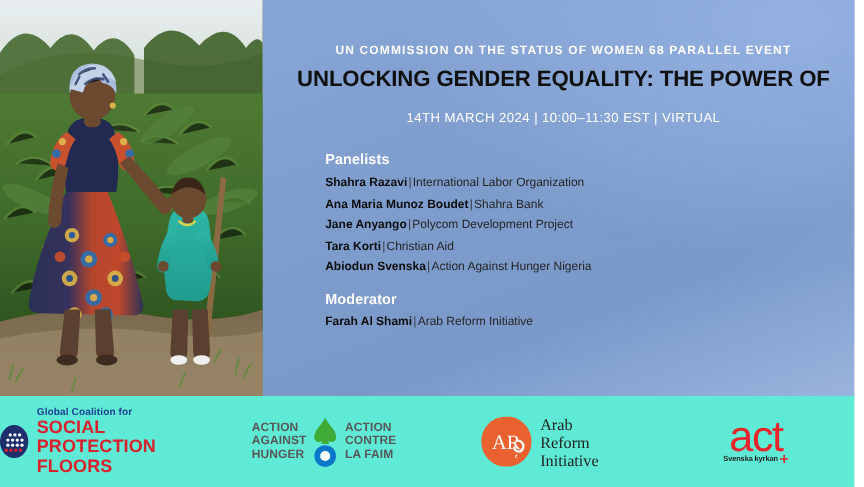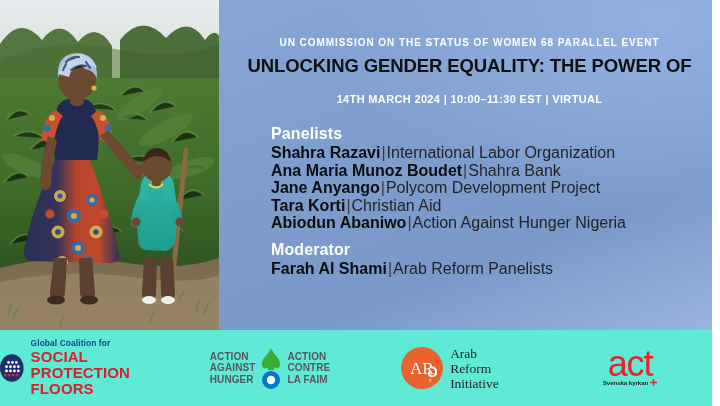--- a/index.html
+++ b/index.html
@@ -66,44 +66,44 @@
     line-height: 21.5px;
     letter-spacing: -0.1px;
   }
   .datetime {
     position: absolute;
     left: 0; right: 0;
     top: 93px;
     text-align: center;
     color: #ffffff;
     font-size: 11px;
-    font-weight: bold;
+    font-weight: normal;
     letter-spacing: 0.35px;
     white-space: nowrap;
   }
 
   
   .section {
     position: absolute;
     left: 52px;
     width: 400px;
   }
   .section.panelists { top: 124px; }
   .section.moderator { top: 240px; }
 
   .section-heading {
     color: #ffffff;
-    font-size: 16px;
+    font-size: 12px;
     font-weight: bold;
     line-height: 19px;
     margin: 0 0 1px 0;
     letter-spacing: 0.1px;
   }
   .person {
-    font-size: 16px;
+    font-size: 10px;
     line-height: 17.6px;
     color: #2c2c2c;
     white-space: nowrap;
   }
   .person .name {
     color: #0d0d0d;
     font-weight: bold;
   }
   .person .sep {
     color: #3b3b3b;
@@ -405,28 +405,28 @@
       <div class="person">
         <span class="name">Ana Maria Munoz Boudet</span><span class="sep">|</span><span class="org">Shahra Bank</span>
       </div>
       <div class="person">
         <span class="name">Jane Anyango</span><span class="sep">|</span><span class="org">Polycom Development Project</span>
       </div>
       <div class="person">
         <span class="name">Tara Korti</span><span class="sep">|</span><span class="org">Christian Aid</span>
       </div>
       <div class="person">
-        <span class="name">Abiodun Abaniwo</span><span class="sep">|</span><span class="org">Action Against Hunger Nigeria</span>
+        <span class="name">Abiodun Svenska</span><span class="sep">|</span><span class="org">Action Against Hunger Nigeria</span>
       </div>
     </div>
 
     <div class="section moderator">
       <div class="section-heading">Moderator</div>
       <div class="person">
-        <span class="name">Farah Al Shami</span><span class="sep">|</span><span class="org">Arab Reform Panelists</span>
+        <span class="name">Farah Al Shami</span><span class="sep">|</span><span class="org">Arab Reform Initiative</span>
       </div>
     </div>
 
 
   </div>
 
   <div class="logobar">
 
     <div class="logo-slot">
       <div class="gcspf">

